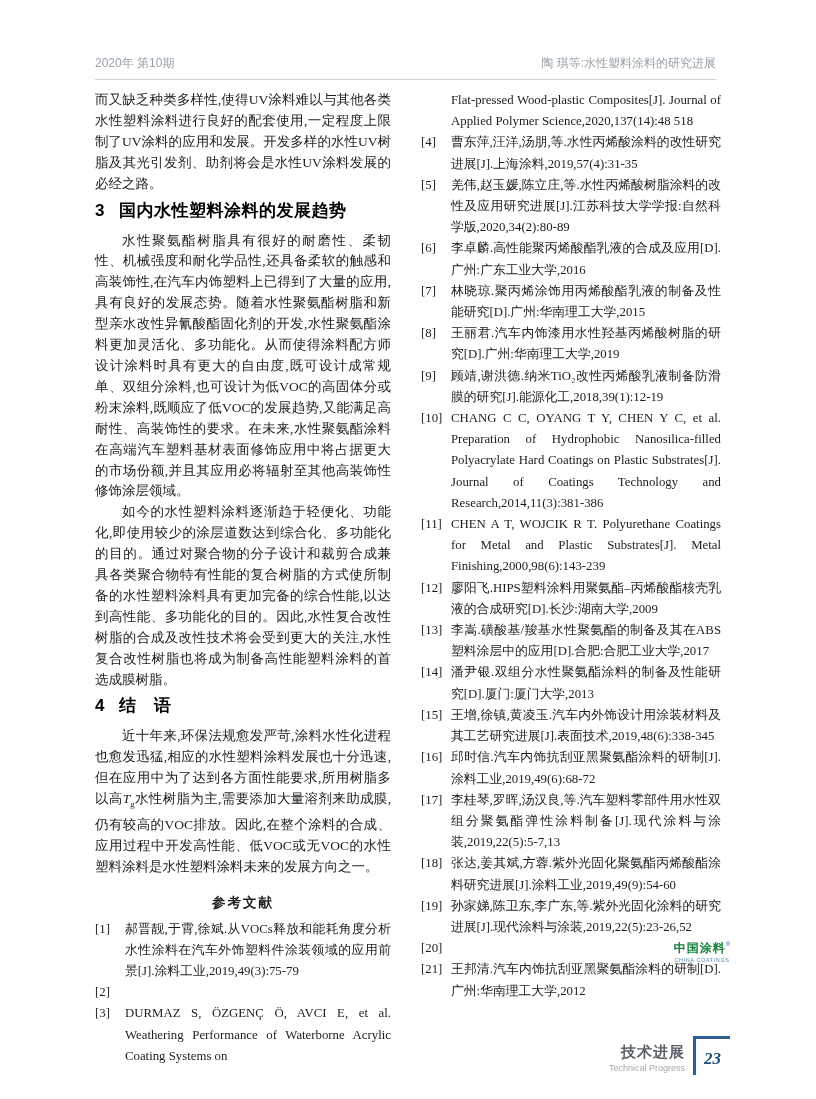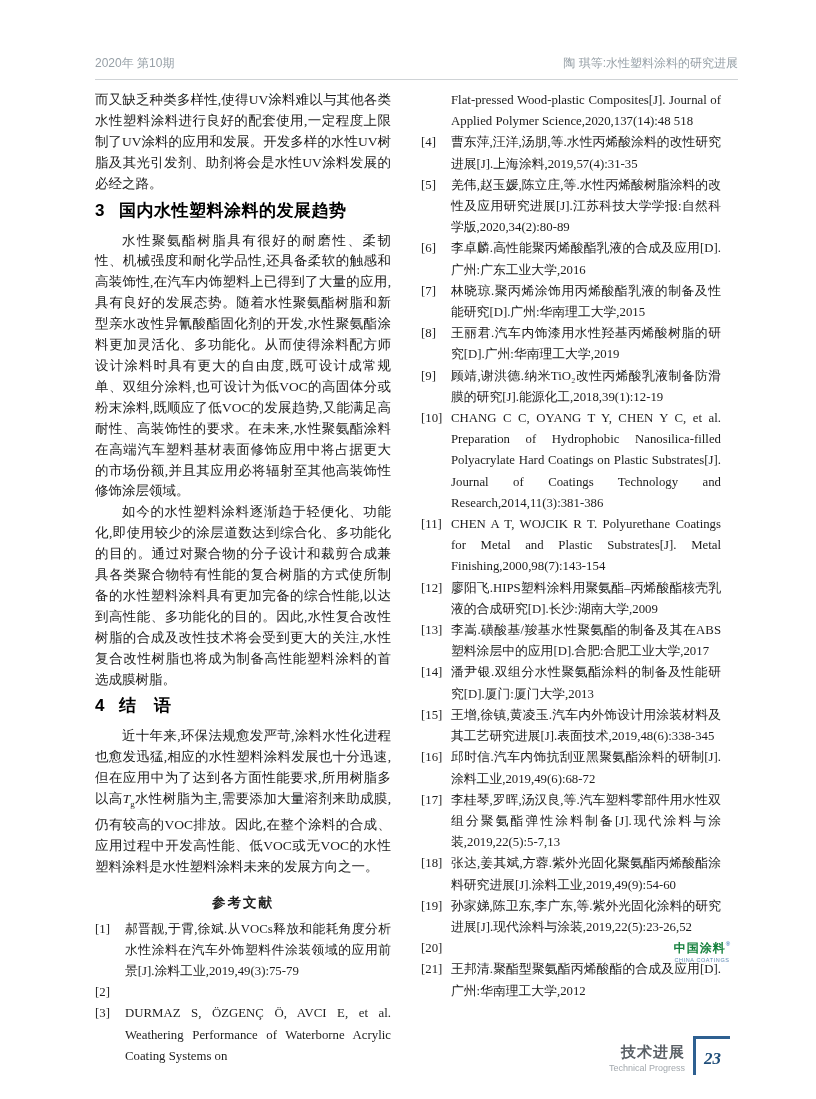--- a/index.html
+++ b/index.html
@@ -4,21 +4,21 @@
 <style>
   html,body{margin:0;padding:0;}
   body{
     width:816px;height:1099px;position:relative;overflow:hidden;
     background:#ffffff;
     font-family:"Liberation Serif","DejaVu Serif",serif;
     color:#1c1c1c;
   }
   
   .page-header{
-    position:absolute;left:95px;right:78px;top:55px;
+    position:absolute;left:95px;right:100px;top:55px;
     display:flex;justify-content:space-between;align-items:flex-end;
     font-family:"Liberation Sans","DejaVu Sans",sans-serif;
     font-size:12px;color:#97a0a7;
     border-bottom:1px solid #cfd3d6;padding-bottom:7px;
   }
   
   .col{position:absolute;top:90px;}
   .col-left{left:95px;width:296px;}
   .col-right{left:421px;width:300px;}
   .para{
@@ -136,21 +136,21 @@
   <div class="ref">
     <span class="ref-id">[9]</span>
     <span class="ref-text">顾靖,谢洪德.纳米TiO₂改性丙烯酸乳液制备防滑膜的研究[J].能源化工,2018,39(1):12-19</span>
   </div>
   <div class="ref">
     <span class="ref-id">[10]</span>
     <span class="ref-text">CHANG C C, OYANG T Y, CHEN Y C, et al. Preparation of Hydrophobic Nanosilica-filled Polyacrylate Hard Coatings on Plastic Substrates[J]. Journal of Coatings Technology and Research,2014,11(3):381-386</span>
   </div>
   <div class="ref">
     <span class="ref-id">[11]</span>
-    <span class="ref-text">CHEN A T, WOJCIK R T. Polyurethane Coatings for Metal and Plastic Substrates[J]. Metal Finishing,2000,98(7):143-154</span>
+    <span class="ref-text">CHEN A T, WOJCIK R T. Polyurethane Coatings for Metal and Plastic Substrates[J]. Metal Finishing,2000,98(6):143-239</span>
   </div>
   <div class="ref">
     <span class="ref-id">[12]</span>
     <span class="ref-text">廖阳飞.HIPS塑料涂料用聚氨酯–丙烯酸酯核壳乳液的合成研究[D].长沙:湖南大学,2009</span>
   </div>
   <div class="ref">
     <span class="ref-id">[13]</span>
     <span class="ref-text">李嵩.磺酸基/羧基水性聚氨酯的制备及其在ABS塑料涂层中的应用[D].合肥:合肥工业大学,2017</span>
   </div>
   <div class="ref">
@@ -175,21 +175,21 @@
   </div>
   <div class="ref">
     <span class="ref-id">[19]</span>
     <span class="ref-text">孙家娣,陈卫东,李广东,等.紫外光固化涂料的研究进展[J].现代涂料与涂装,2019,22(5):23-26,52</span>
   </div>
   <div class="ref">
     <span class="ref-id">[20]</span>
   </div>
   <div class="ref">
     <span class="ref-id">[21]</span>
-    <span class="ref-text">王邦清.聚酯型聚氨酯丙烯酸酯的合成及应用[D].广州:华南理工大学,2012</span>
+    <span class="ref-text">王邦清.汽车内饰抗刮亚黑聚氨酯涂料的研制[D].广州:华南理工大学,2012</span>
   </div>
 </div>
 
 <div class="brand-logo">
   <div>
     <span class="cn">中国涂料</span><span class="tm">®</span>
   </div>
   <div class="en">CHINA COATINGS</div>
 </div>
 

